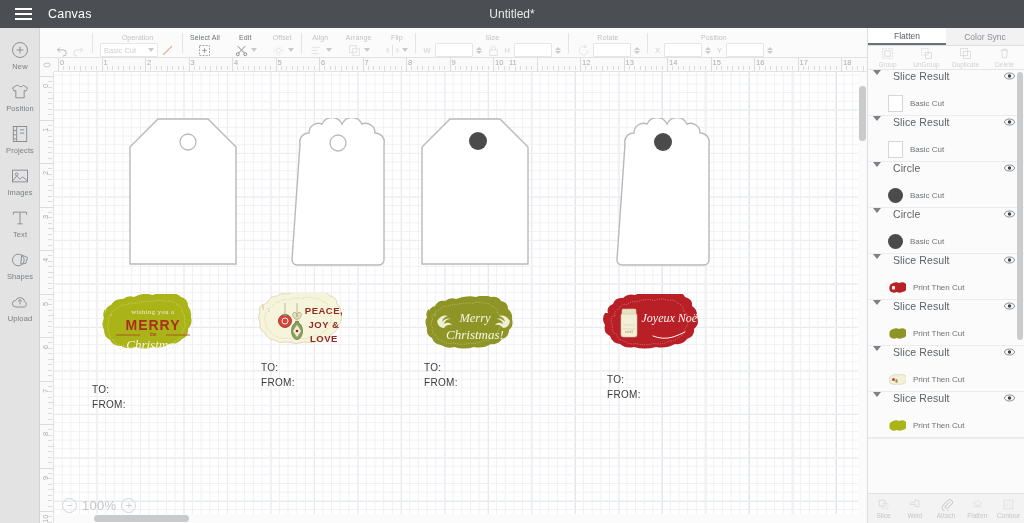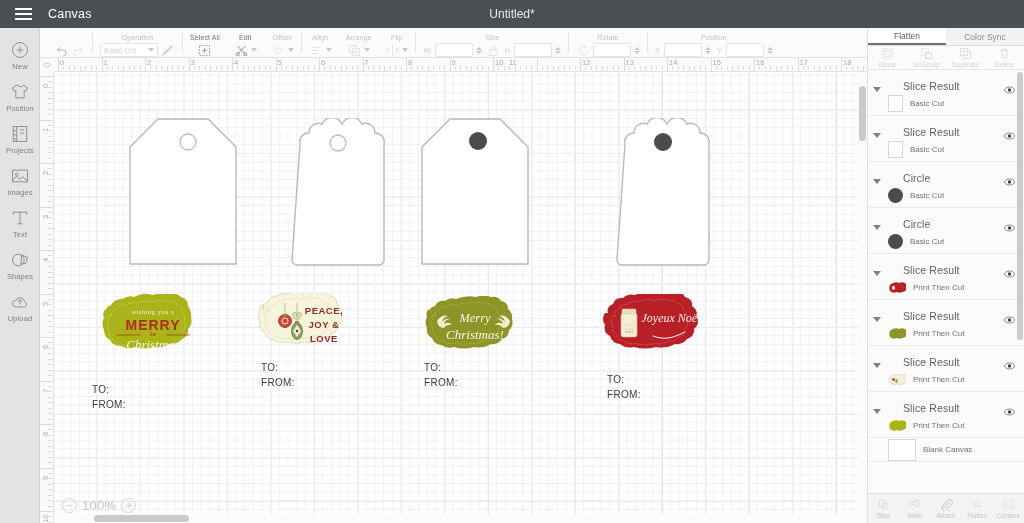--- a/index.html
+++ b/index.html
@@ -174,21 +174,21 @@
   }
   .rp-action {
     flex:1; display:flex; flex-direction:column; align-items:center; justify-content:center;
     gap:1px; color:#d4d6d8; cursor:pointer;
   }
   .rp-action svg { opacity:.45; }
   .rp-action span { font-size:6.5px; color:#d0d2d4; }
   .rp-list { flex:1; overflow:hidden; position:relative; }
   .layer-group { border-bottom:1px solid #ececec; }
   .layer-head {
-    display:flex; align-items:flex-end; height:22px; padding:0 9px 0 5px; gap:22px;
+    display:flex; align-items:flex-start; height:22px; padding:0 9px 0 5px; gap:12px;
   }
   .tri {
     width:0;height:0;border-left:4px solid transparent;border-right:4px solid transparent;
     border-top:5px solid #7d8185; cursor:pointer; flex:none;
   }
   .layer-title { flex:1; font-size:10.5px; color:#5d6267; letter-spacing:.1px; }
   .eye { width:11px;height:8px; flex:none; cursor:pointer; }
   .layer-row { display:flex; align-items:center; height:23px; padding-left:20px; gap:7px; }
   .swatch { width:15px; height:17px; flex:none; border:1px solid #d6d6d6; background:#fff; }
   .swatch.circle { width:15px;height:15px;border-radius:50%;border:none; }
@@ -990,24 +990,20 @@
               </svg></div>
           </div>
           <div class="layer-row">
             <div class="swatch thumb"><svg width="18" height="11" viewBox="0 0 36 22">
                 <path d="M3 11q-1-6 5-8q8-4 14-1q8-3 13 1q3 3 1 8q2 6-4 8q-8 4-14 1q-8 3-13-1q-3-3-2-8z" fill="#aab418"></path>
               </svg></div>
             <div class="layer-sub">Print Then Cut</div>
           </div>
         </div>
         <div class="layer-group">
-          <div class="layer-row">
-            <div class="swatch" style="width: 28px; height: 22px; background: rgb(255, 255, 255);"></div>
-            <div class="layer-sub">Blank Canvas</div>
-          </div>
         </div>
       </div>
 
     <div class="rp-bottom">
       <div class="rp-bot-item">
         <svg width="13" height="13" viewBox="0 0 24 24" fill="none" stroke="#b9bbbd" stroke-width="1.5">
             <rect x="4" y="4" width="11" height="11"></rect>
             <rect x="10" y="10" width="10" height="10" stroke-dasharray="3 2"></rect>
           </svg>
         <span>Slice</span>

